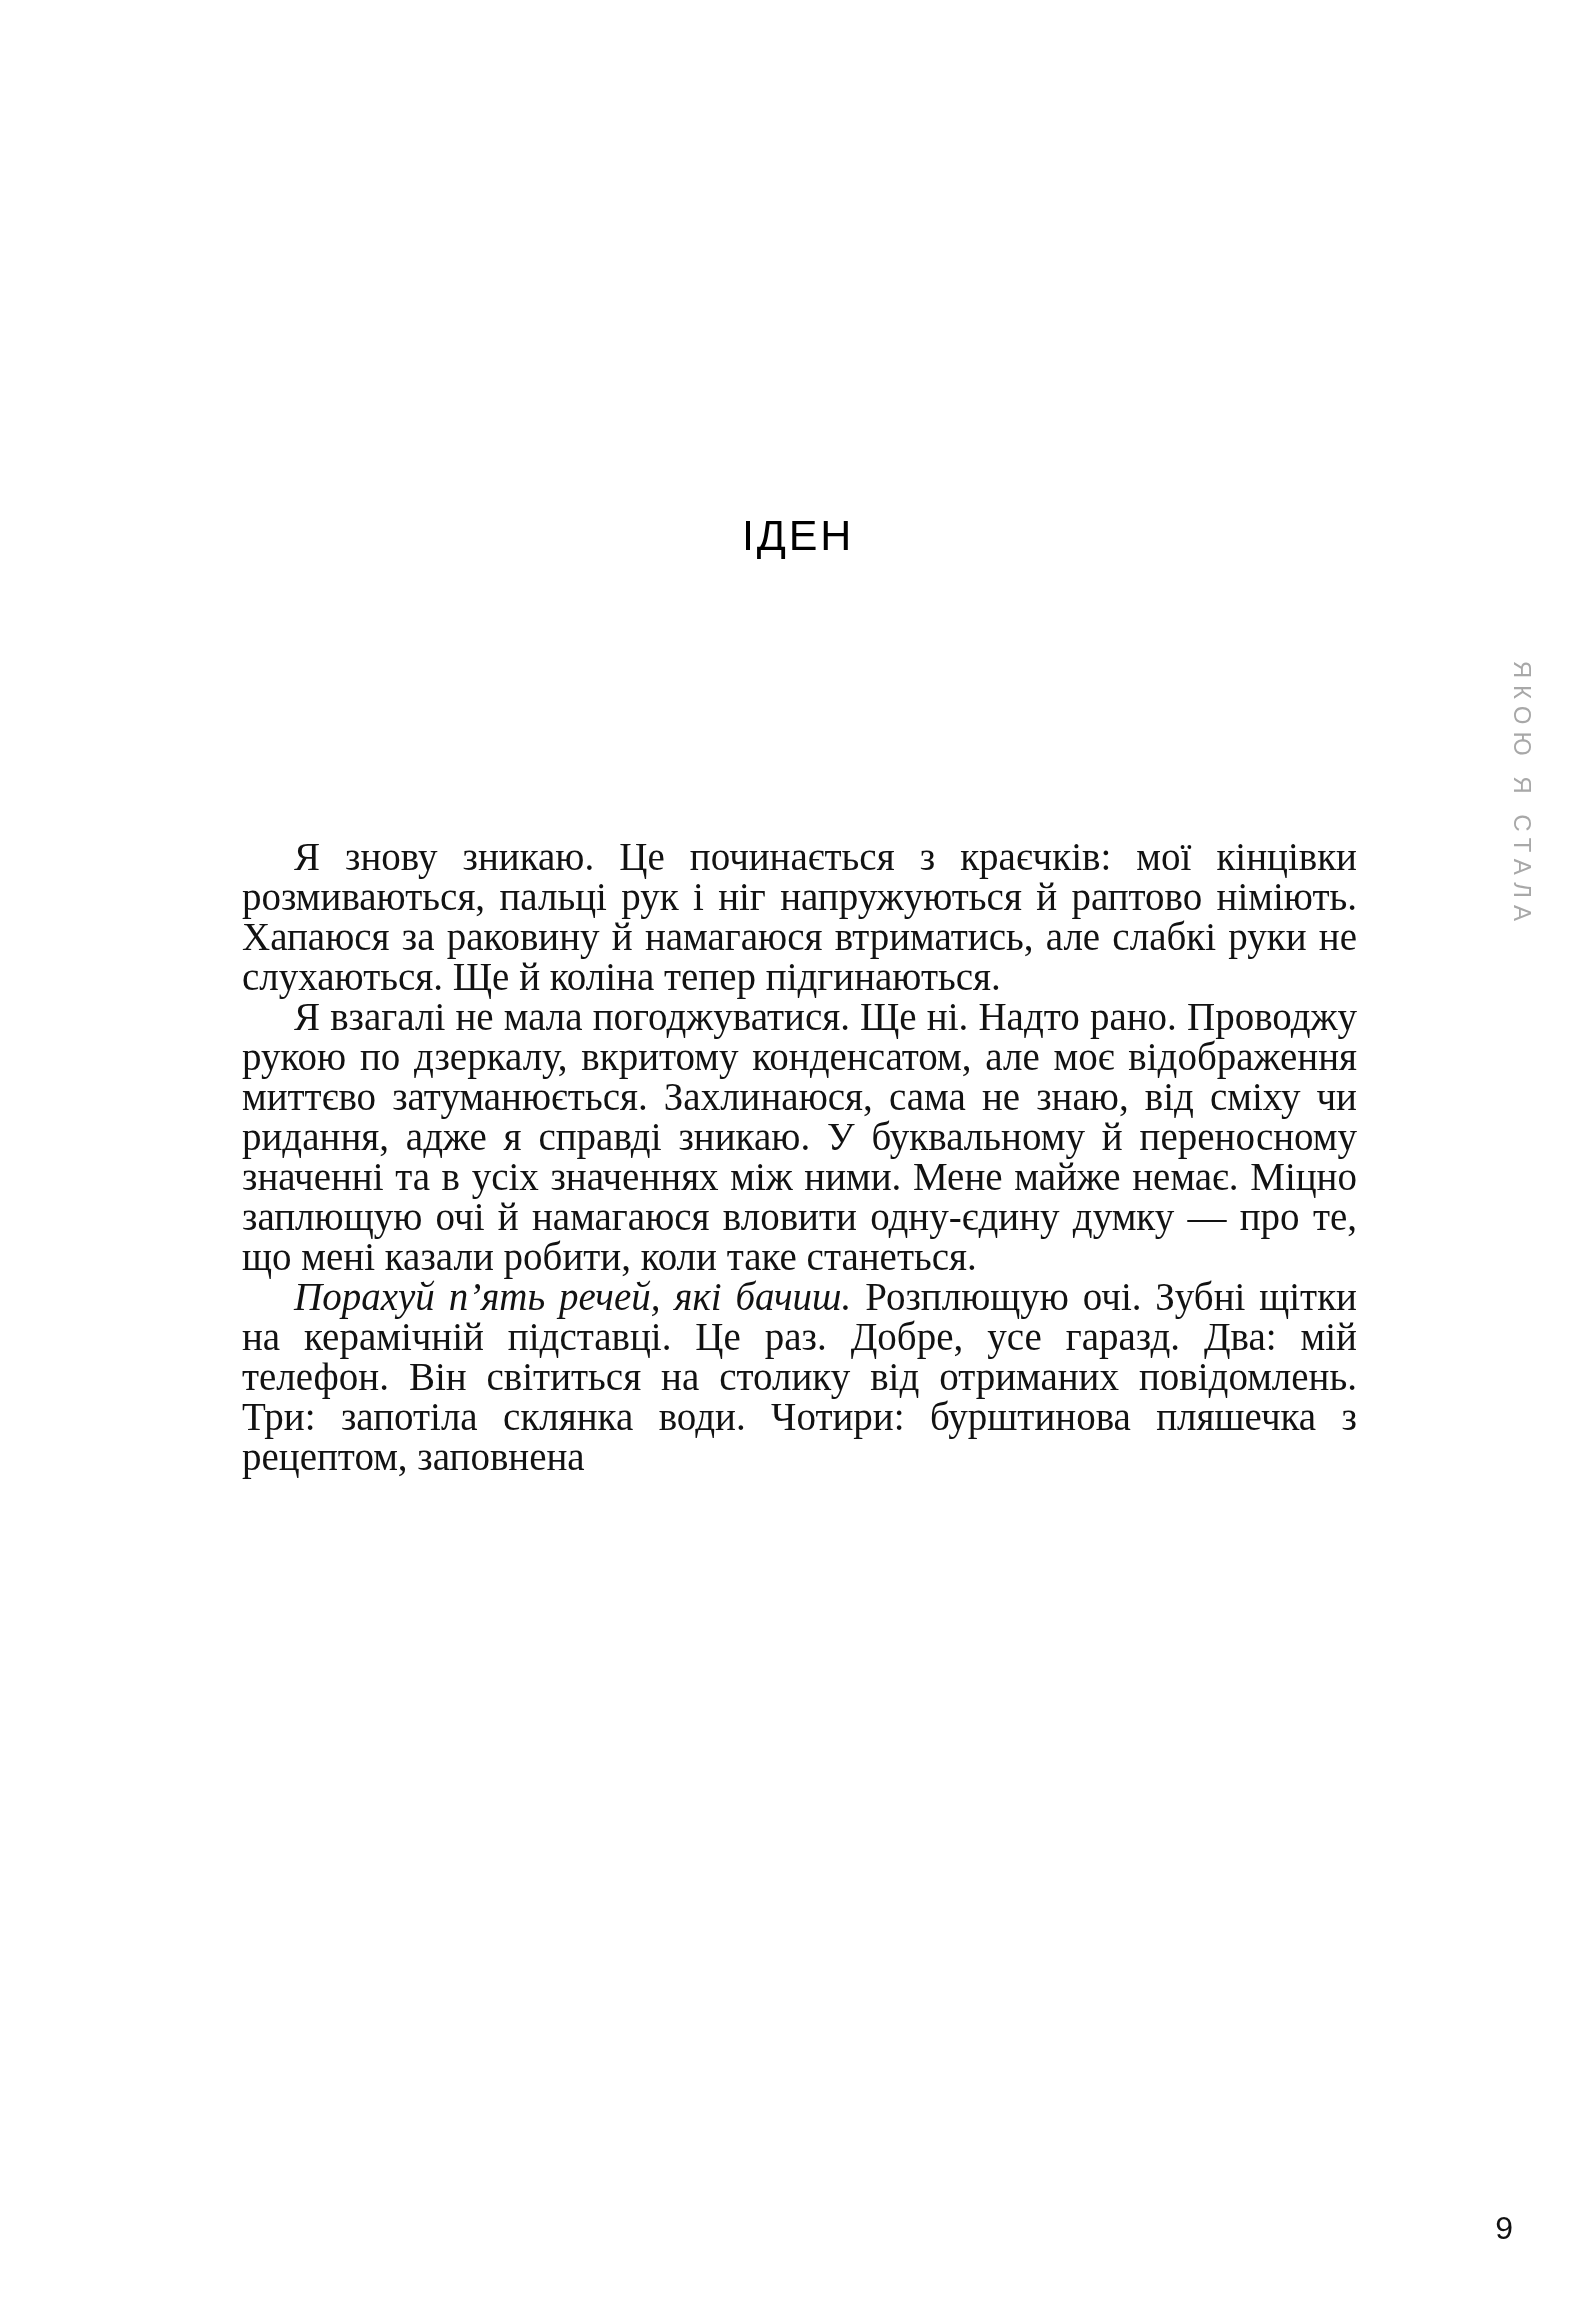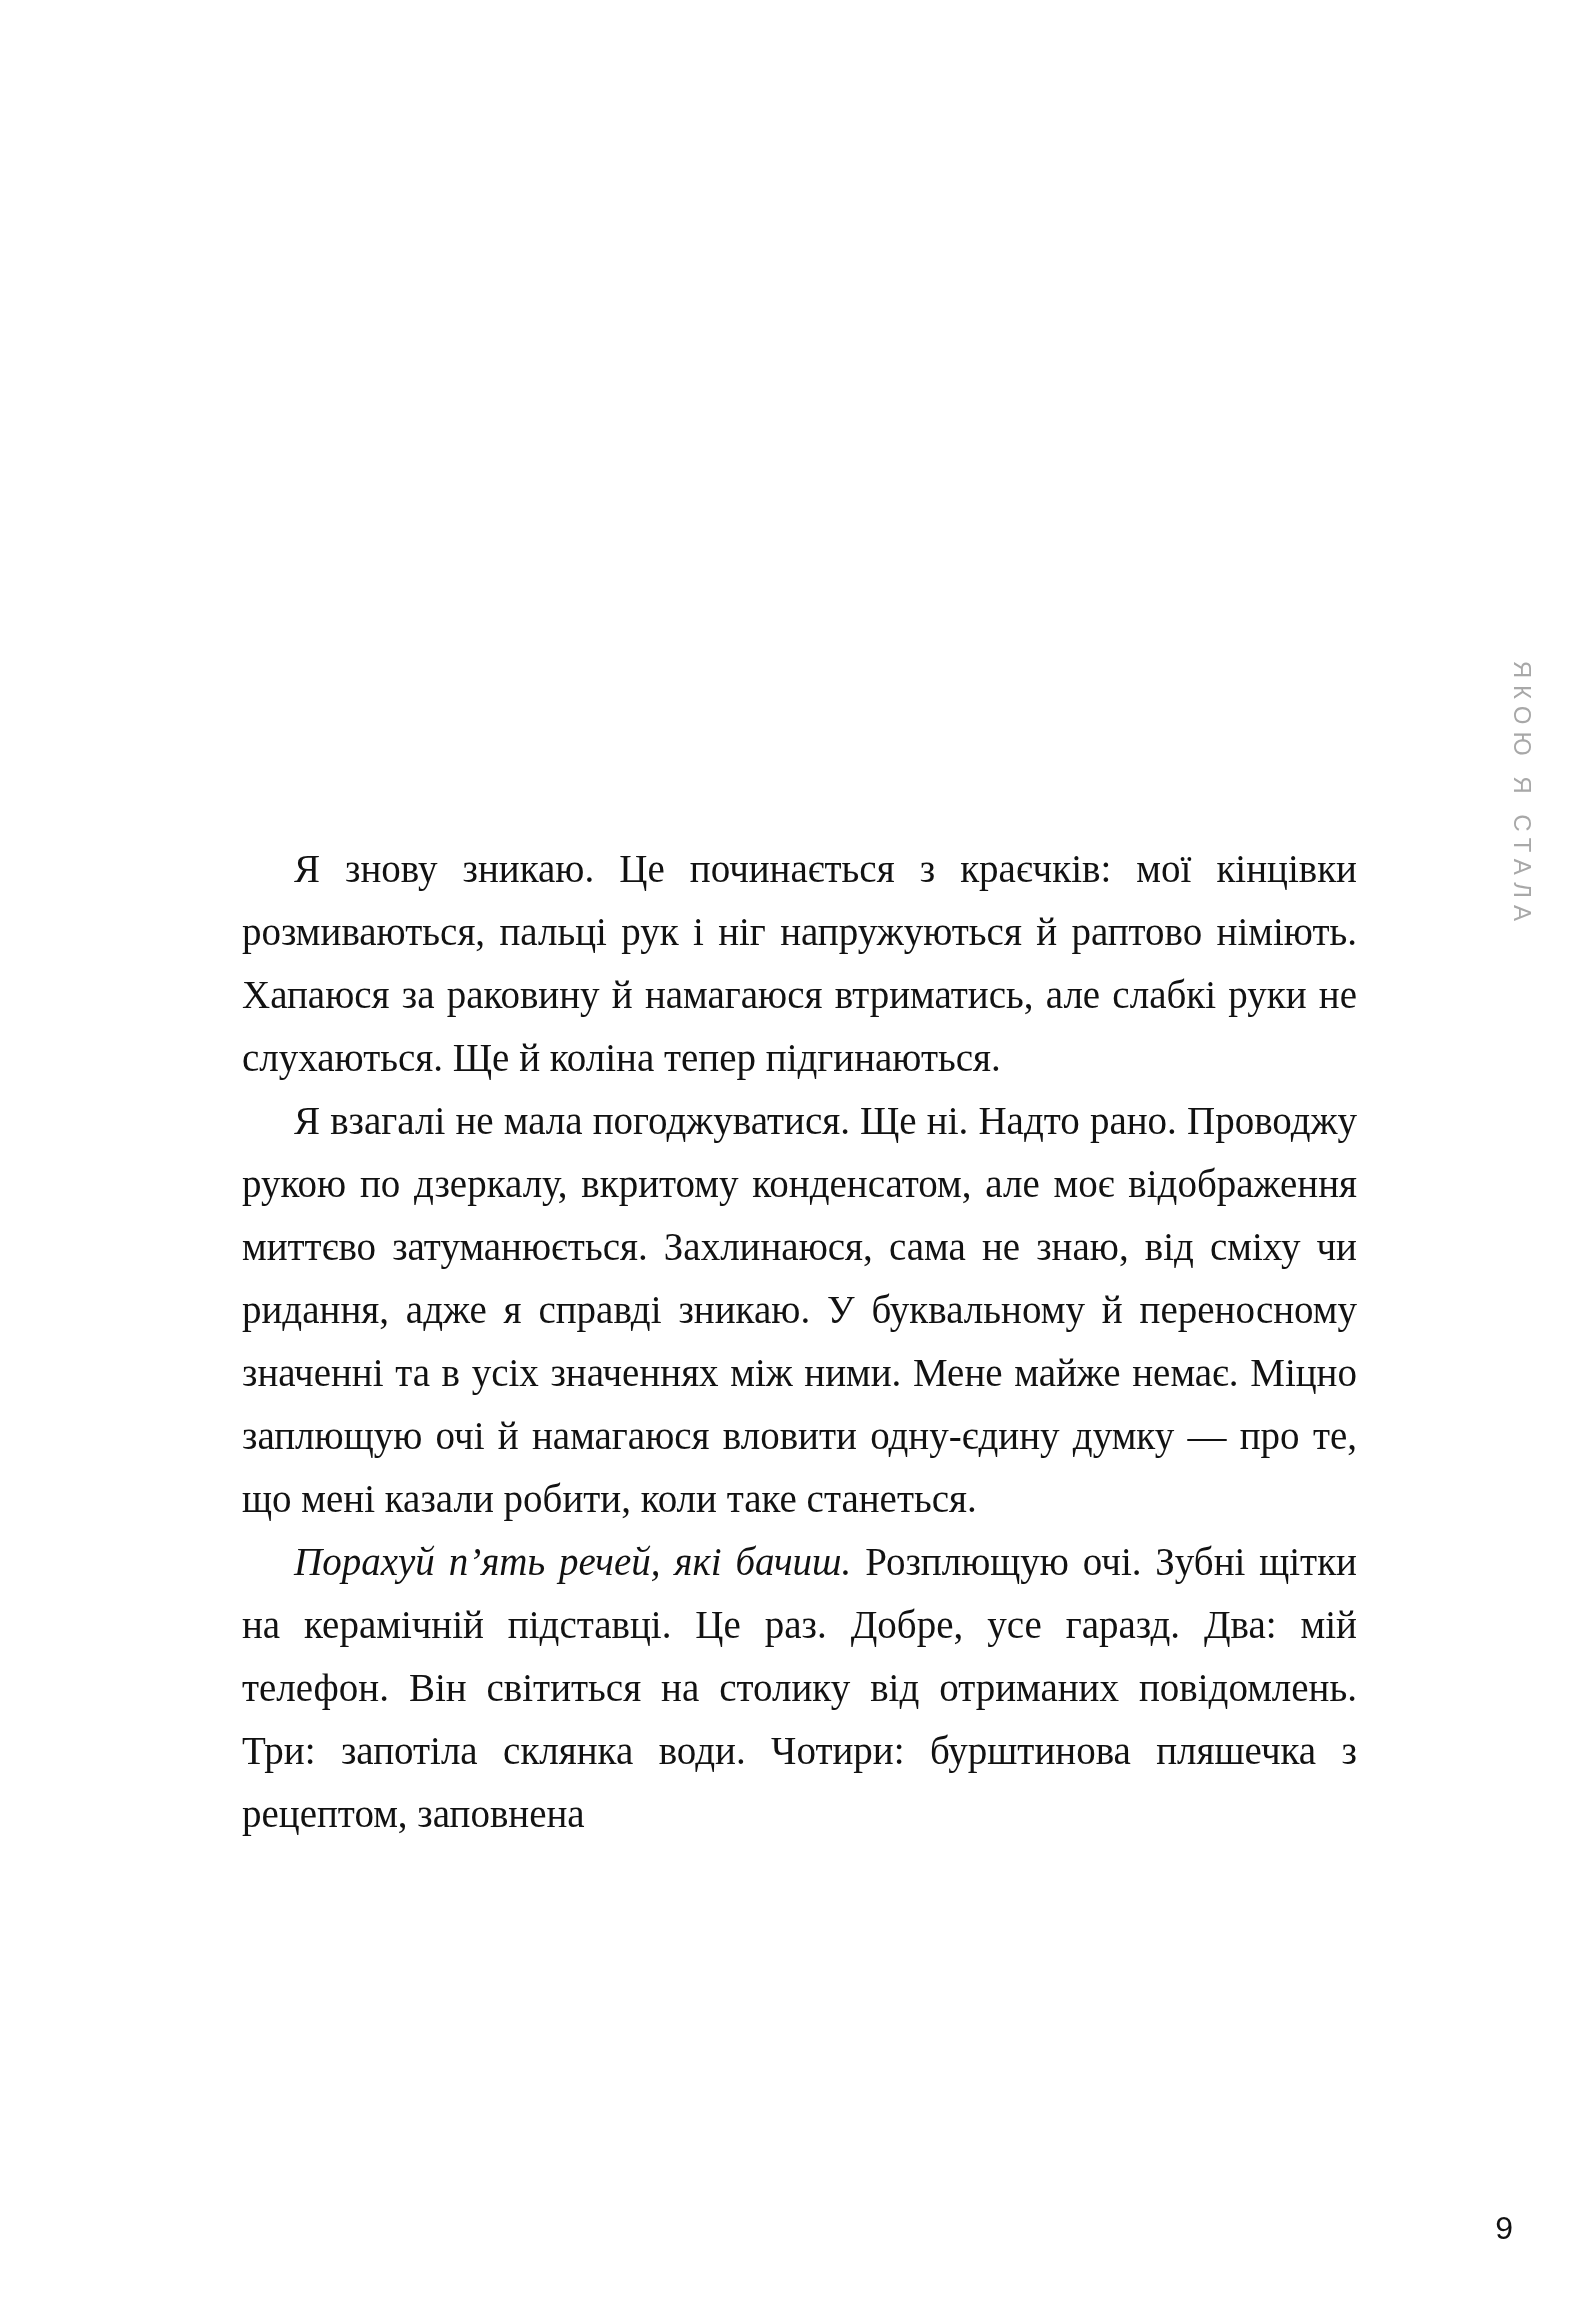--- a/index.html
+++ b/index.html
@@ -31,21 +31,21 @@
     line-height: 1.1;
   }
 
   
   .textblock {
     position: absolute;
     left: 242px;
     top: 837px;
     width: 1115px;
     font-size: 39px;
-    line-height: 63px;
+    line-height: 40px;
     color: #121212;
     text-align: justify;
     text-justify: inter-word;
     hyphens: manual;
   }
   .textblock p {
     margin: 0;
     text-indent: 52px;
     text-align: justify;
   }
@@ -80,20 +80,21 @@
     font-size: 32px;
     color: #111111;
     line-height: 1;
   }
 </style>
 </head>
 <body>
 
 <div class="page">
 
+  <h1 class="chapter-title">ІДЕН</h1>
 
   <div class="textblock">
     <p>Я знову зникаю. Це починається з краєчків: мої кінцівки розмиваються, пальці рук і ніг напружуються й раптово німіють. Хапаюся за раковину й намагаюся втриматись, але слабкі руки не слухаються. Ще й коліна тепер підгинаються.</p>
     <p>Я взагалі не мала погоджуватися. Ще ні. Надто рано. Проводжу рукою по дзеркалу, вкритому конденсатом, але моє відображення миттєво затуманюється. Захлинаюся, сама не знаю, від сміху чи ридання, адже я справді зникаю. У буквальному й переносному значенні та в усіх значеннях між ними. Мене майже немає. Міцно заплющую очі й намагаюся вловити одну-єдину думку — про те, що мені казали робити, коли таке станеться.</p>
     <p><span class="em">Порахуй п’ять речей, які бачиш.</span><span> Розплющую очі. Зубні щітки на керамічній підставці. Це раз. Добре, усе гаразд. Два: мій телефон. Він світиться на столику від отриманих повідомлень. Три: запотіла склянка води. Чотири: бурштинова пляшечка з рецептом, заповнена</span></p>
   </div>
 
   <div class="running-head">ЯКОЮ Я СТАЛА</div>
 
   <div class="folio">9</div>

